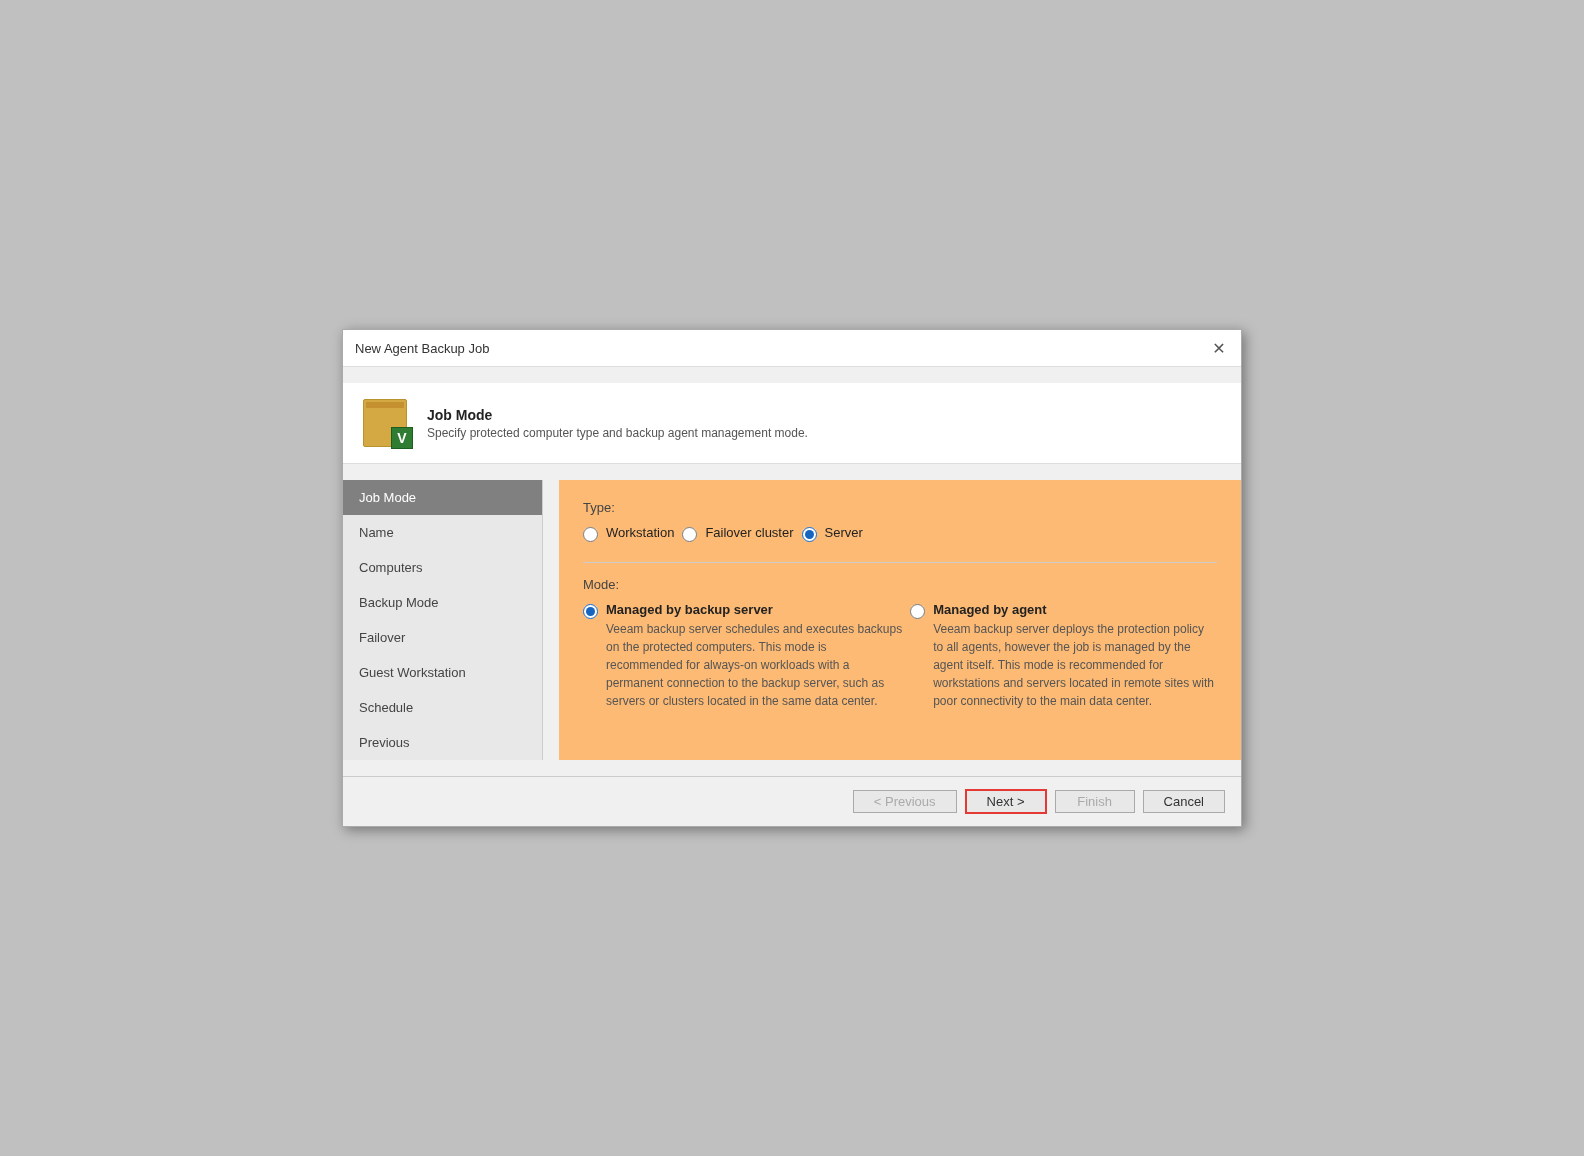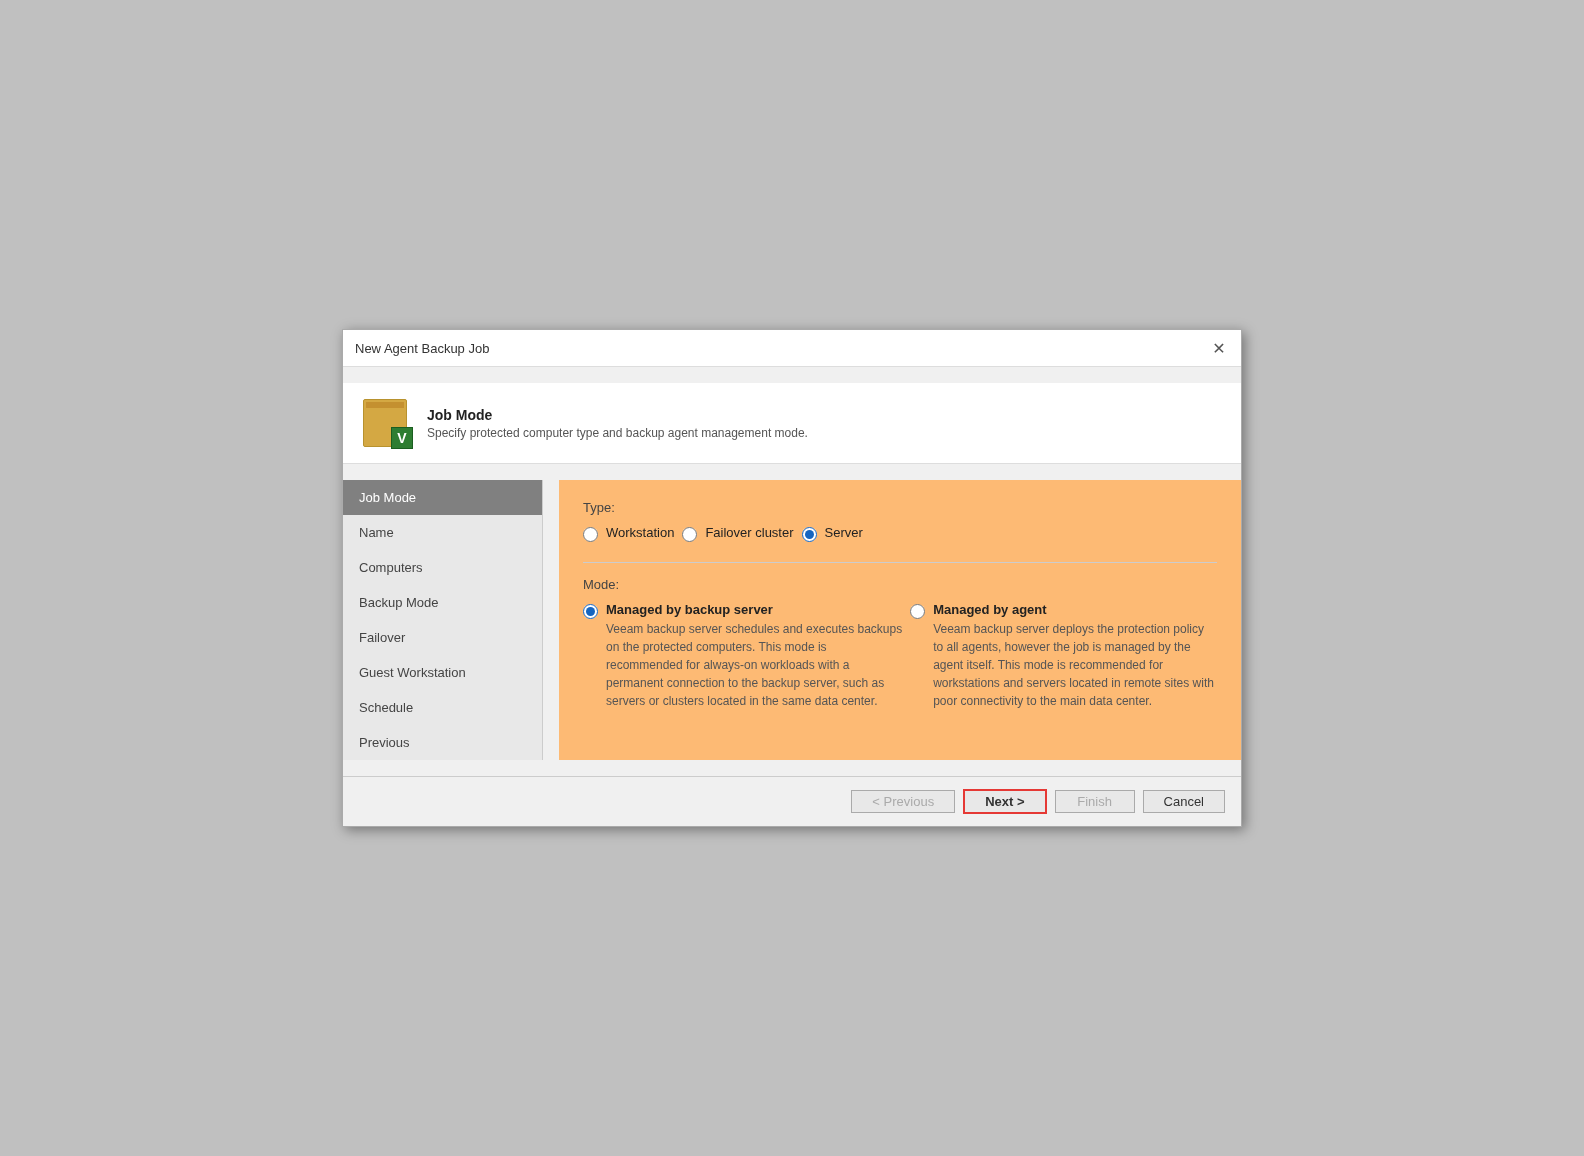--- a/index.html
+++ b/index.html
@@ -221,21 +221,21 @@
     }
 
     .btn:disabled {
       color: #aaa;
       cursor: not-allowed;
     }
 
     .btn-next {
       border: 2px solid #e53935;
       background: #e8e8e8;
-      font-weight: bold;
+      font-weight: normal;
       color: #333;
     }
   </style>
 </head>
 <body>
 
 <div class="dialog">
 
   <div class="title-bar">
     <span class="title-bar-text">New Agent Backup Job</span>

